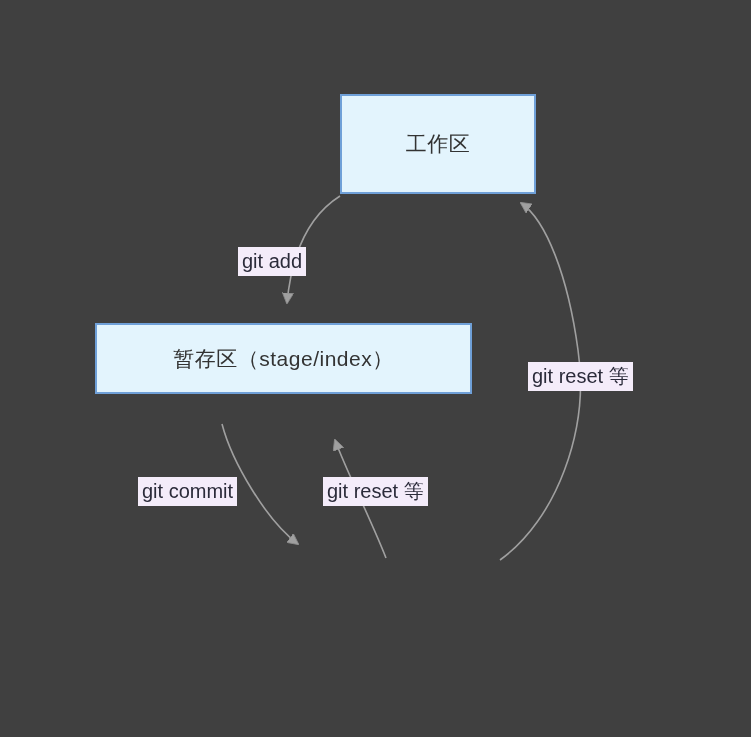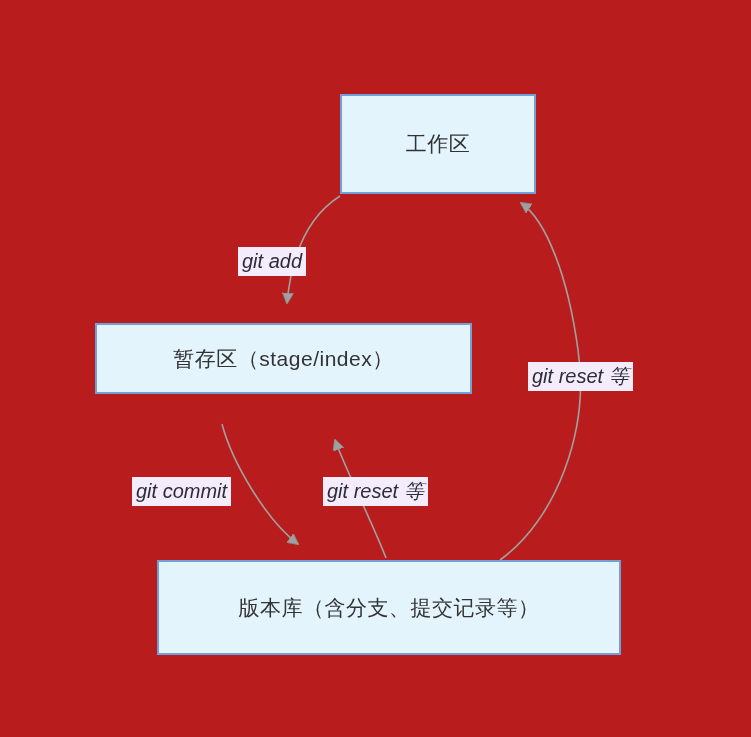--- a/index.html
+++ b/index.html
@@ -7,21 +7,21 @@
     padding: 0;
     background: #ffffff;
   }
   body {
     font-family: "Liberation Sans", "DejaVu Sans", sans-serif;
   }
   #canvas {
     position: relative;
     width: 751px;
     height: 737px;
-    background: #b91c1c;
+    background: #404040;
     overflow: hidden;
   }
   #diagram-svg {
     position: absolute;
     left: 0;
     top: 0;
     width: 751px;
     height: 737px;
   }
   .node-box {
@@ -62,32 +62,31 @@
   .edge-label {
     position: absolute;
     background: #f4ecfa;
     color: #2b2b3a;
     font-size: 20px;
     line-height: 1.25;
     padding: 2px 4px;
     white-space: nowrap;
     z-index: 3;
     font-family: "Liberation Sans", "DejaVu Sans", sans-serif;
-    font-style: italic;
   }
   #label-git-add {
     left: 238px;
     top: 247px;
   }
   #label-git-reset-right {
     left: 528px;
     top: 362px;
   }
   #label-git-commit {
-    left: 132px;
+    left: 138px;
     top: 477px;
   }
   #label-git-reset-mid {
     left: 323px;
     top: 477px;
   }
 </style>
 </head>
 <body>
 
@@ -110,23 +109,20 @@
   </svg>
 
   <div class="node-box" id="node-workspace">
     <span class="node-label">工作区</span>
   </div>
 
   <div class="node-box" id="node-stage">
     <span class="node-label">暂存区（stage/index）</span>
   </div>
 
-  <div class="node-box" id="node-repo">
-    <span class="node-label">版本库（含分支、提交记录等）</span>
-  </div>
 
   <div class="edge-label" id="label-git-add">git add</div>
 
   <div class="edge-label" id="label-git-commit">git commit</div>
 
   <div class="edge-label" id="label-git-reset-mid">git reset 等</div>
 
   <div class="edge-label" id="label-git-reset-right">git reset 等</div>
 
 </div>

